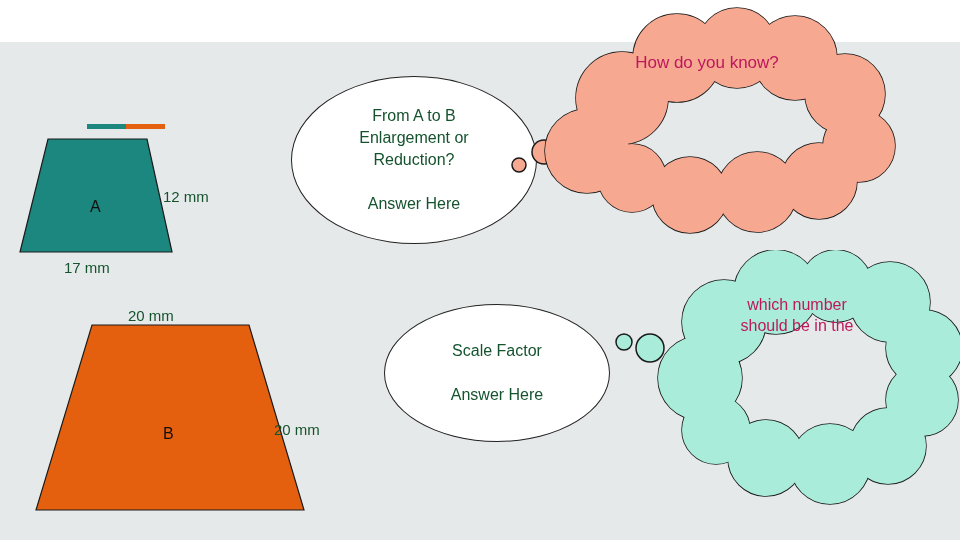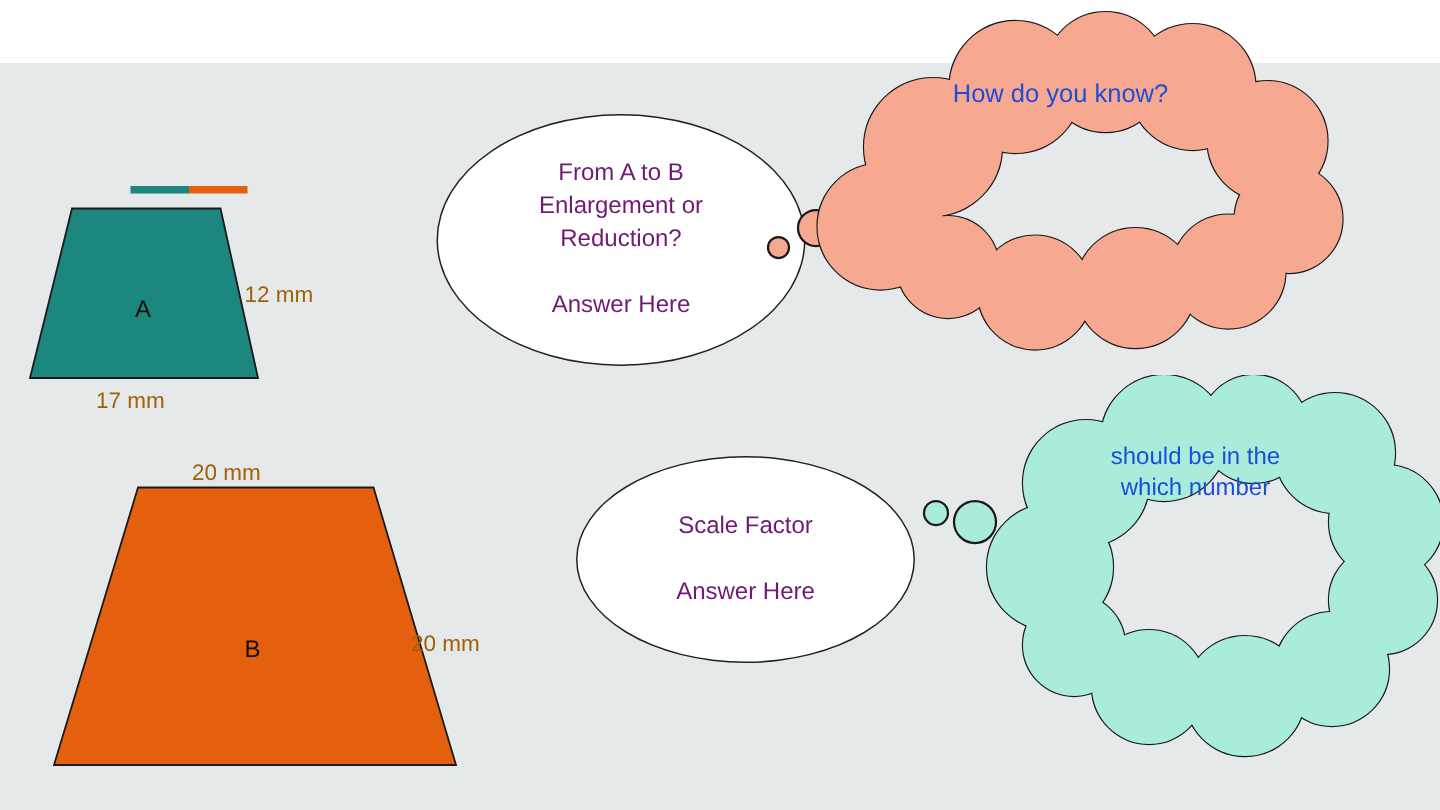--- a/index.html
+++ b/index.html
@@ -23,39 +23,39 @@
   .legend .seg { width:39px; height:5px; }
   .legend .seg.teal { background:var(--teal); }
   .legend .seg.orange { background:var(--orange); }
 
   
   polygon.trap { stroke:#1a1a1a; stroke-width:1.2; }
   polygon.trap.teal { fill:var(--teal); }
   polygon.trap.orange { fill:var(--orange); }
 
   .shape-label { position:absolute; font-size:16px; color:#101010; }
-  .dim-label { position:absolute; font-size:15px; color:#a16207; white-space:nowrap; }
+  .dim-label { position:absolute; font-size:15px; color:#14532d; white-space:nowrap; }
 
   
   .ellipse {
     position:absolute; background:#fff; border:1.5px solid #222;
     border-radius:50%;
     display:flex; flex-direction:column; align-items:center; justify-content:center;
-    text-align:center; font-size:16px; line-height:22px; color:#701a75;
+    text-align:center; font-size:16px; line-height:22px; color:#14532d;
   }
   .ellipse .gap { margin-top:22px; }
 
   
   .cloud-stroke { stroke:#1a1a1a; stroke-width:1.5; }
   .cloud-fill { stroke:none; }
   svg.salmon circle { fill:var(--salmon); }
   svg.mint circle { fill:var(--mint); }
 
   .cloud-text {
-    position:absolute; text-align:center; color:#1d4ed8;
+    position:absolute; text-align:center; color:#be185d;
   }
   .cloud-text.salmon-text { font-size:17px; line-height:22px; }
   .cloud-text.mint-text { font-size:16px; line-height:21px; }
 </style>
 </head>
 <body>
 
 <div class="stage">
 
   <div class="band"></div>
@@ -139,17 +139,17 @@
         <circle cx="236" cy="196" r="38"></circle>
         <circle cx="178" cy="214" r="40"></circle>
         <circle cx="114" cy="208" r="38"></circle>
         <circle cx="64" cy="180" r="34"></circle>
       </g>
     </defs>
     <use href="#cloud2" class="cloud-stroke"></use>
     <use href="#cloud2" class="cloud-fill"></use>
   </svg>
   <div class="cloud-text mint-text" style="left:692px; top:294px; width:210px;">
+    <div>which number</div>
     <div>should be in the</div>
-    <div>which number</div>
   </div>
 
 </div>
 
 </body></html>

